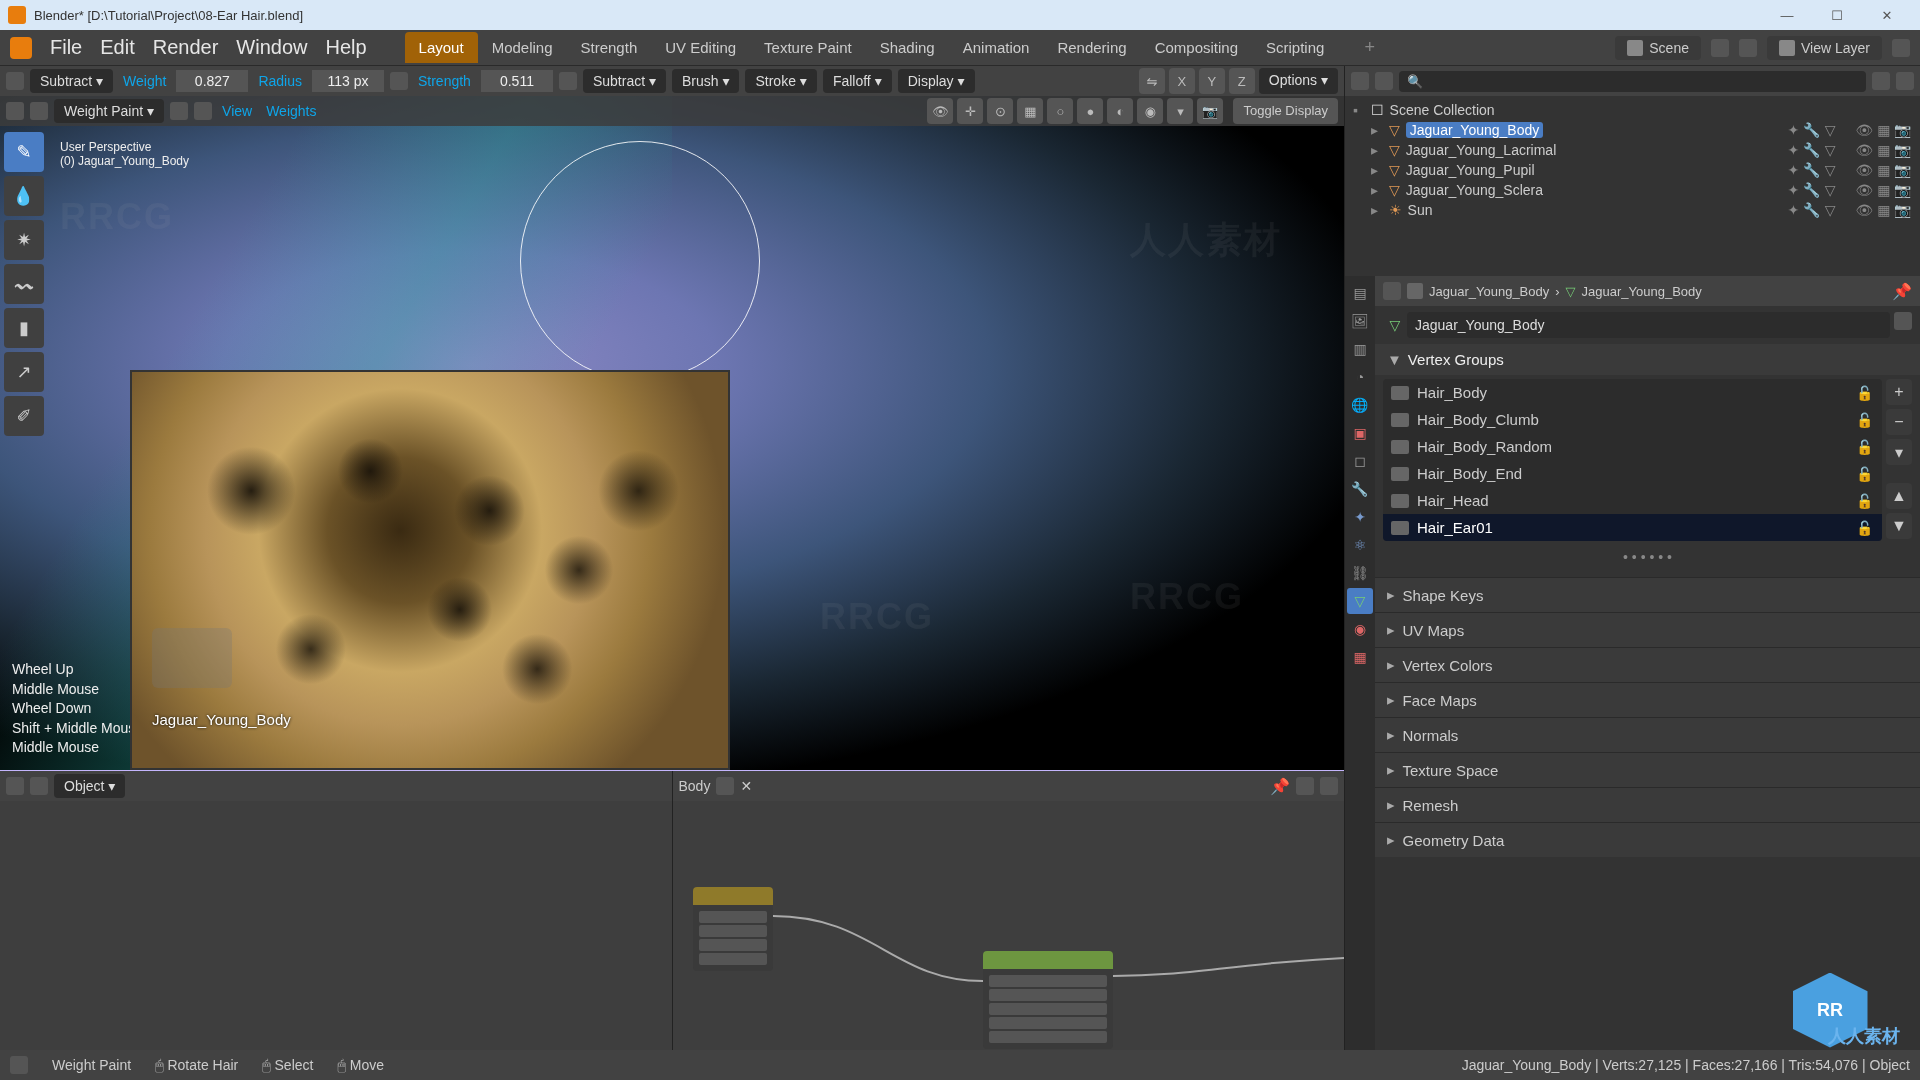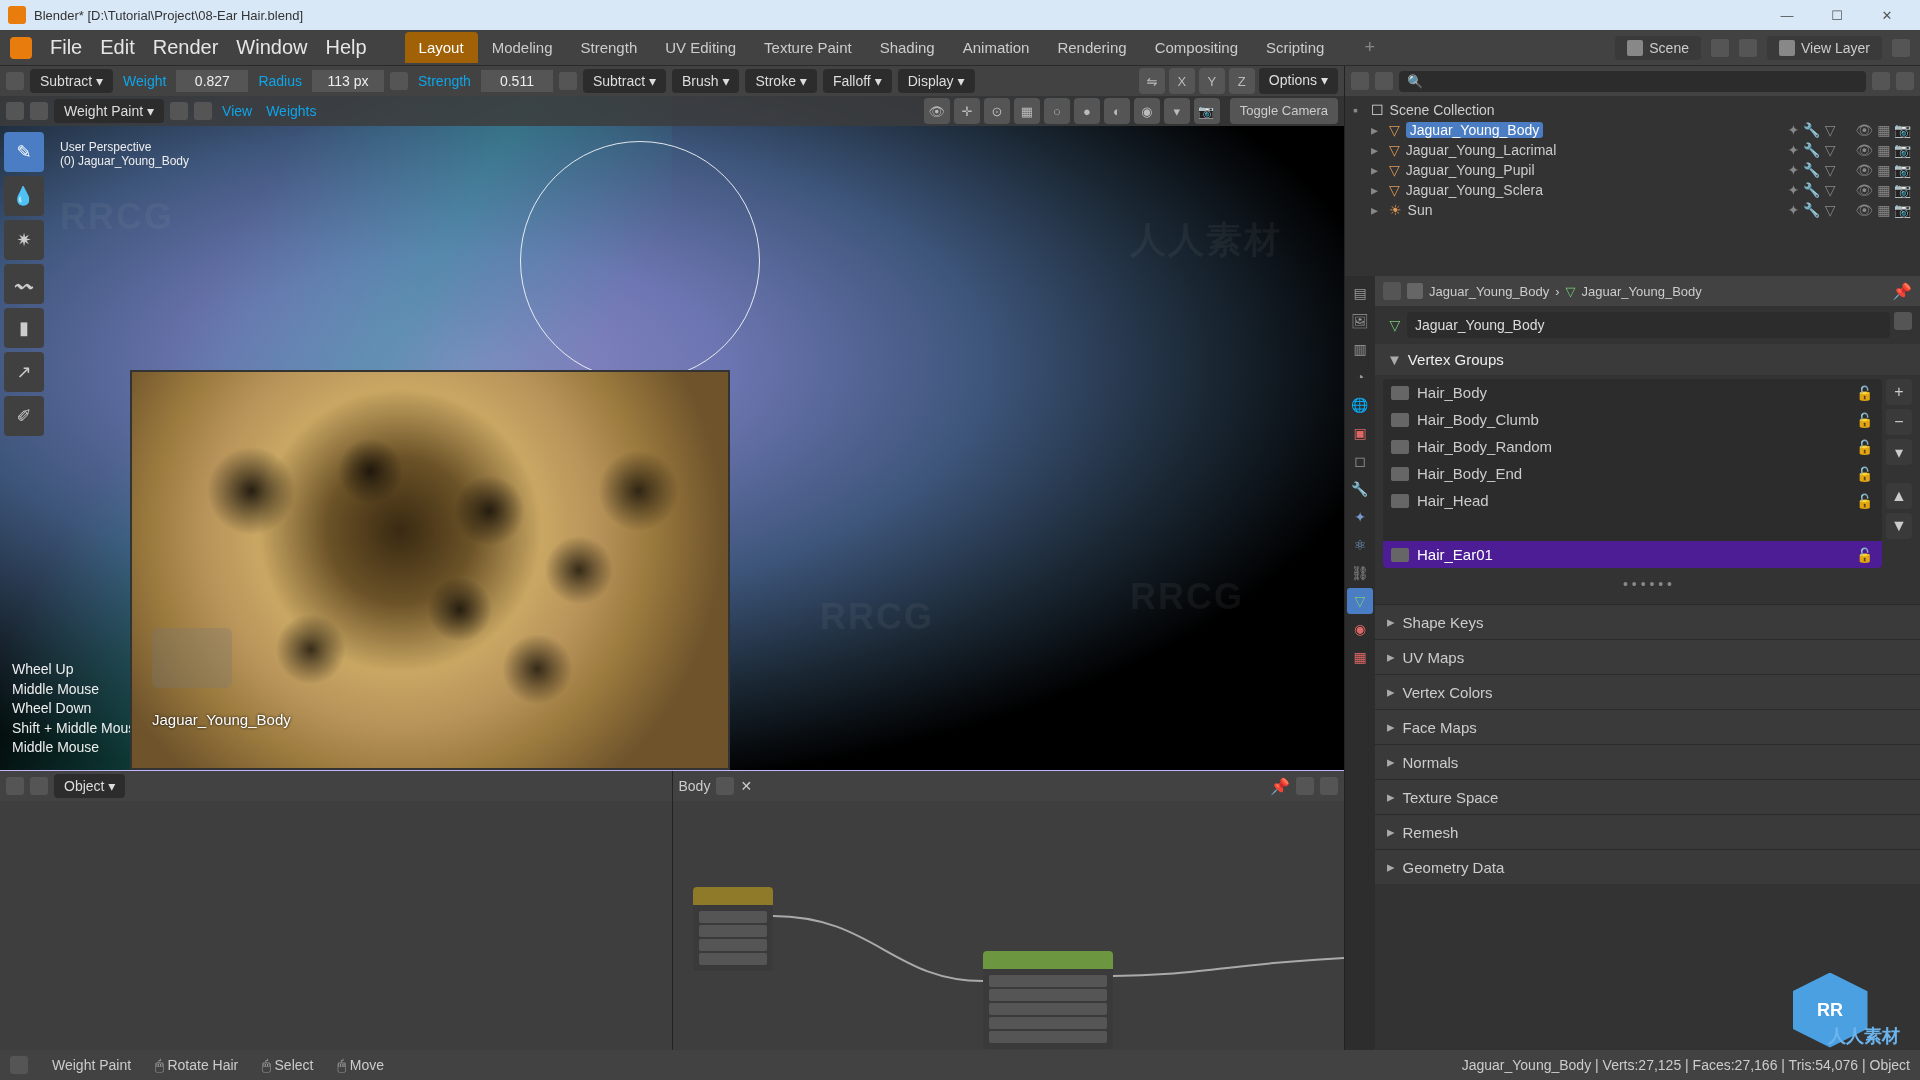--- a/index.html
+++ b/index.html
@@ -78,21 +78,21 @@
 .namebox { padding:6px 8px; display:flex; }
 .namebox input { flex:1; background:#2c2c2c; border:none; color:#ddd; padding:5px 8px; border-radius:4px; font-size:14px; }
 .panel-h { background:#3a3a3a; padding:7px 12px; font-weight:500; color:#eee; display:flex; align-items:center; gap:6px; font-size:15px; }
 .panel-h .disc { color:#aaa; }
 .vg-list { padding:4px 8px; }
 .vg-wrap { display:flex; gap:4px; }
 .vg-items { flex:1; background:#2c2c2c; border-radius:4px; overflow:hidden; }
 .vg-row { display:flex; align-items:center; padding:5px 8px; gap:8px; font-size:15px; }
 .vg-row .vi { width:18px; height:14px; background:#666; border-radius:2px; }
 .vg-row .lock { color:#888; margin-left:auto; font-size:14px; }
-.vg-row.sel { background:#4c1d95; color:#fff;margin-top:27px; }
+.vg-row.sel { background:#0f172a; color:#fff; }
 .vg-side { width:26px; display:flex; flex-direction:column; gap:4px; }
 .vg-side .sb { width:26px; height:26px; background:#3a3a3a; border-radius:4px; color:#ccc; display:flex; align-items:center; justify-content:center; font-size:16px; }
 .vg-dots { text-align:center; color:#888; padding:8px; font-size:14px; }
 .closed-panel { background:#3a3a3a; padding:8px 12px; border-top:1px solid #2a2a2a; display:flex; align-items:center; gap:8px; font-size:15px; }
 .closed-panel .disc { color:#aaa; }
 .status { position:absolute; bottom:0; left:0; right:0; height:30px; background:#424242; display:flex; align-items:center; padding:0 10px; font-size:14px; color:#ccc; gap:24px; }
 .status .r { margin-left:auto; }
 .sq { width:18px; height:18px; background:#555; border-radius:3px; display:inline-block; }
 .pin { margin-left:auto; color:#888; font-size:16px; }
 .watermark { position:absolute; color:rgba(180,180,180,0.08); font-size:36px; font-weight:bold; pointer-events:none; z-index:3; letter-spacing:2px; }
@@ -191,21 +191,21 @@
           <span class="vp-btn">👁</span>
           <span class="vp-btn">✛</span>
           <span class="vp-btn">⊙</span>
           <span class="vp-btn">▦</span>
           <span class="vp-btn">○</span>
           <span class="vp-btn">●</span>
           <span class="vp-btn">◐</span>
           <span class="vp-btn">◉</span>
           <span class="vp-btn">▾</span>
           <span class="vp-btn">📷</span>
-          <span class="tog-cam">Toggle Camera</span>
+          <span class="tog-cam">Toggle Display</span>
         </div>
       </div>
       <div class="scene-canvas"></div>
       <div class="brush-circle"></div>
       <div class="toolbar-l">
         <span class="t active">✎</span>
         <span class="t">💧</span>
         <span class="t">✷</span>
         <span class="t">〰</span>
         <span class="t">▮</span>

